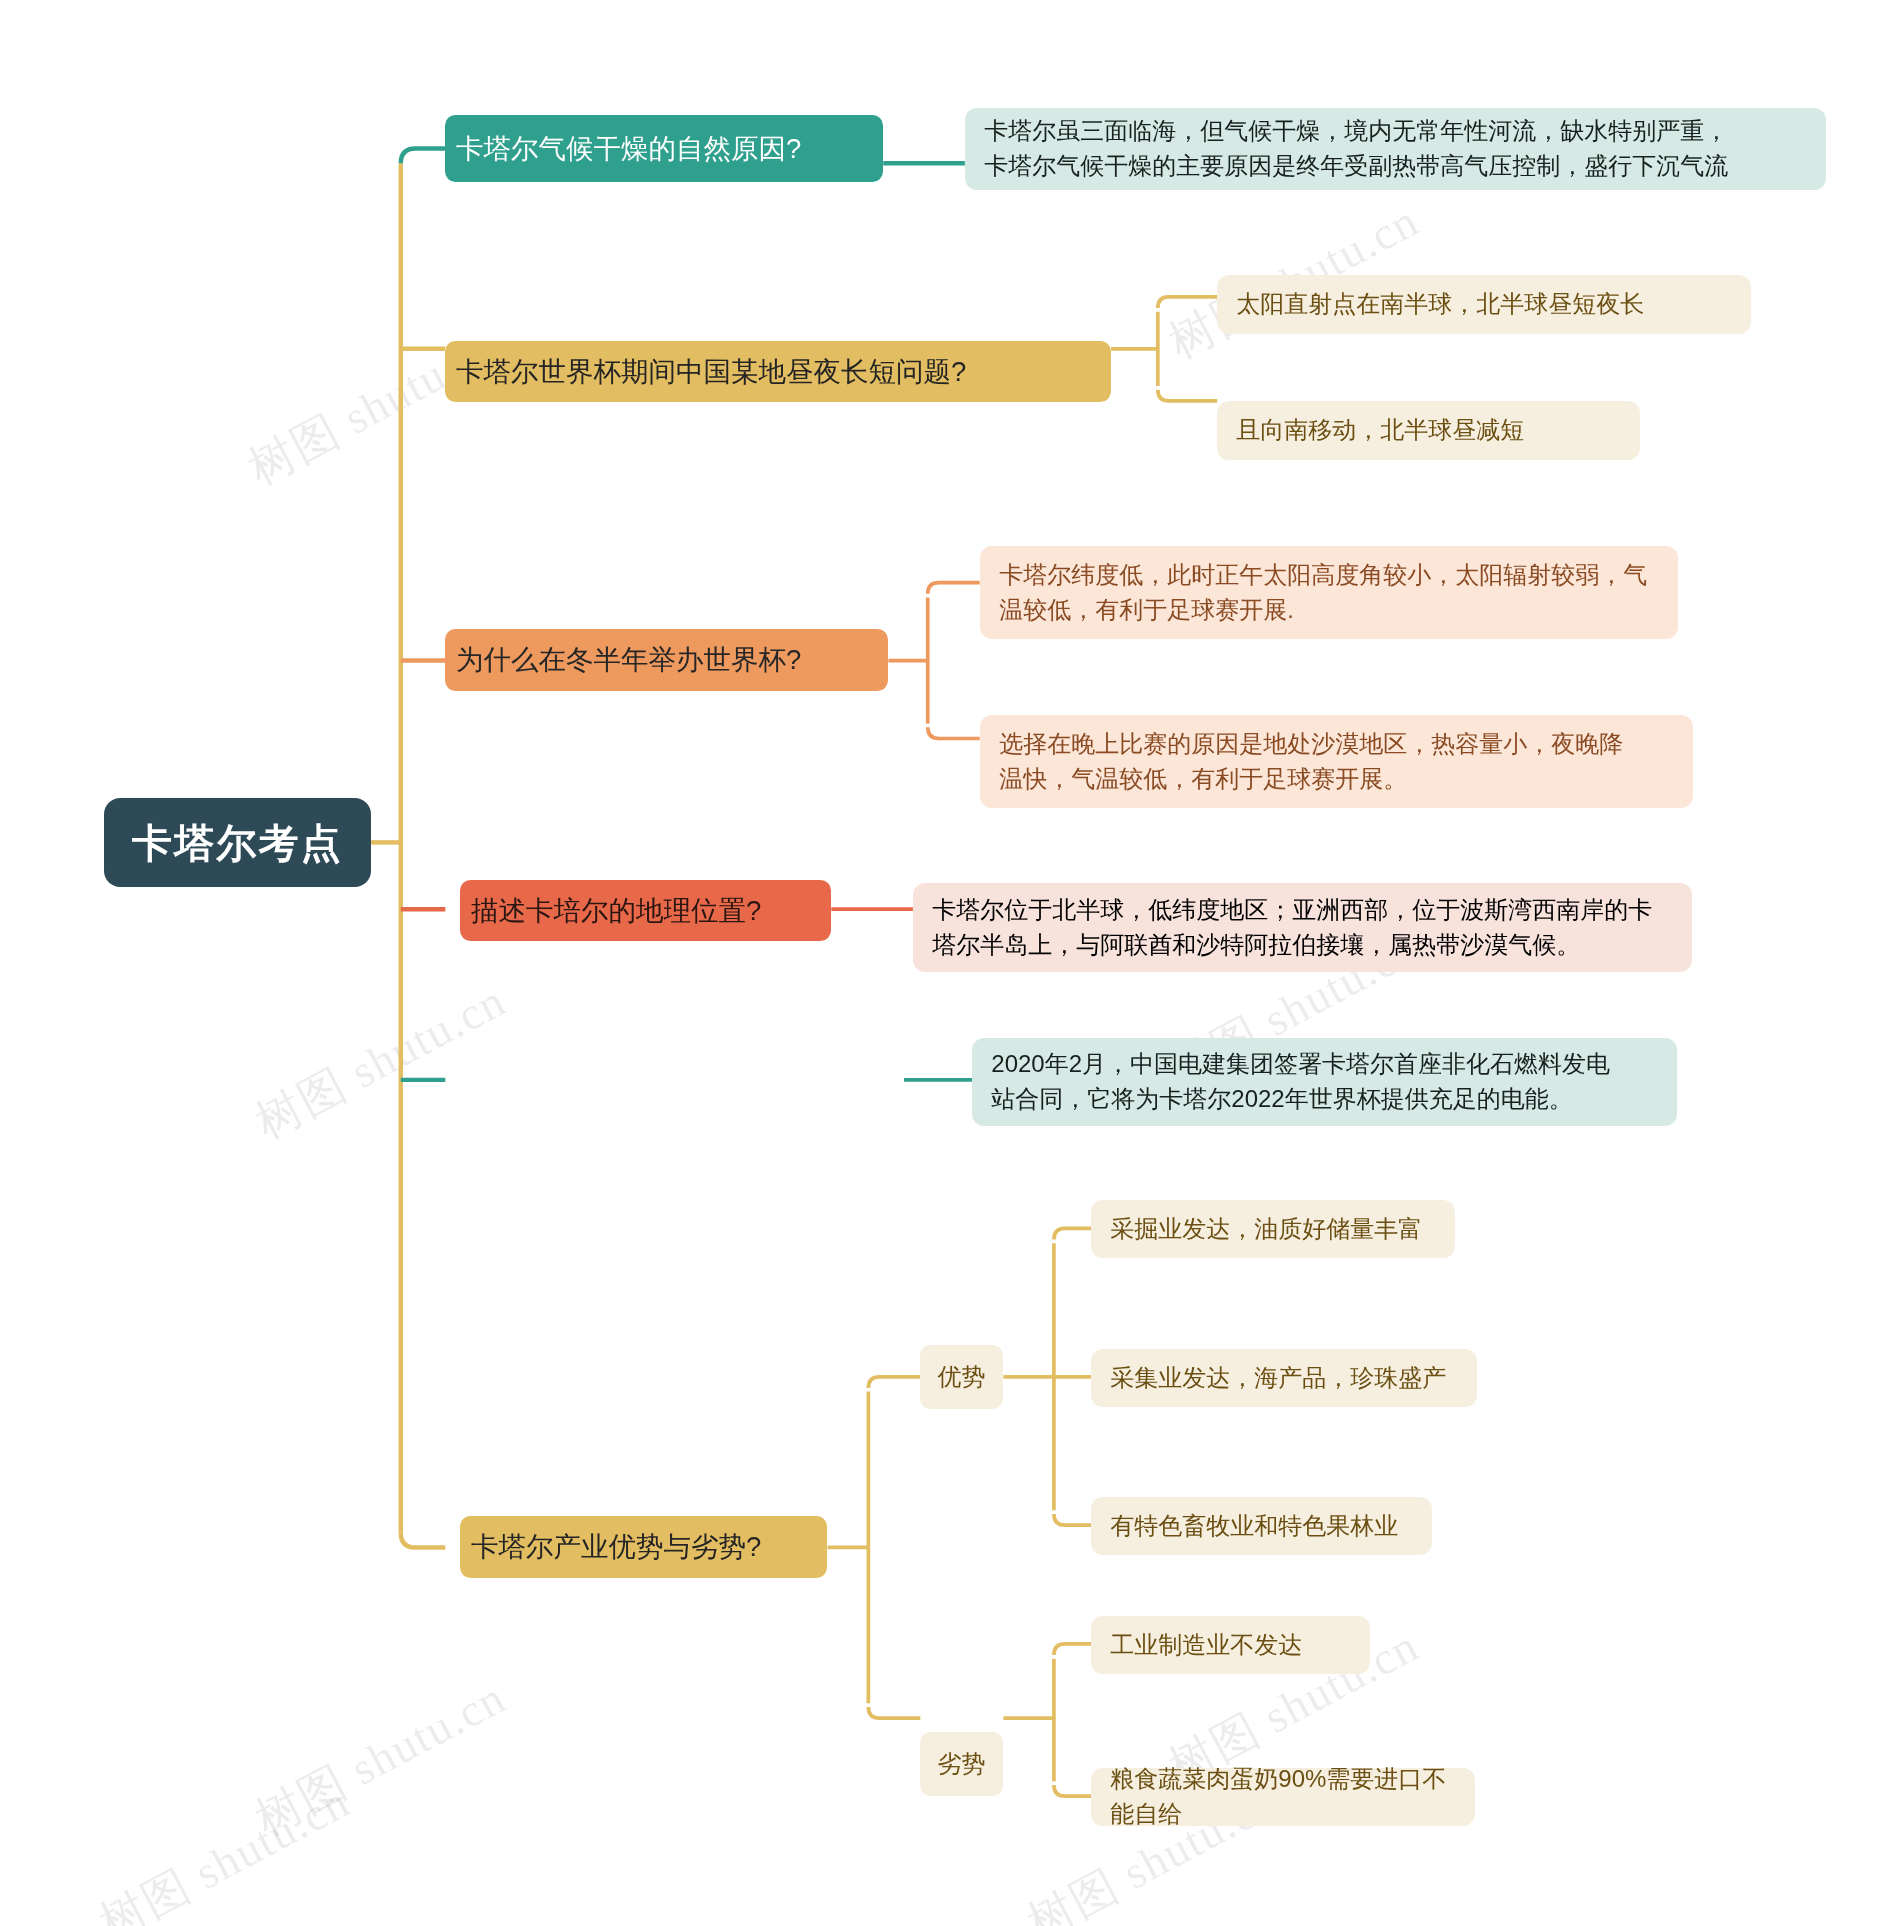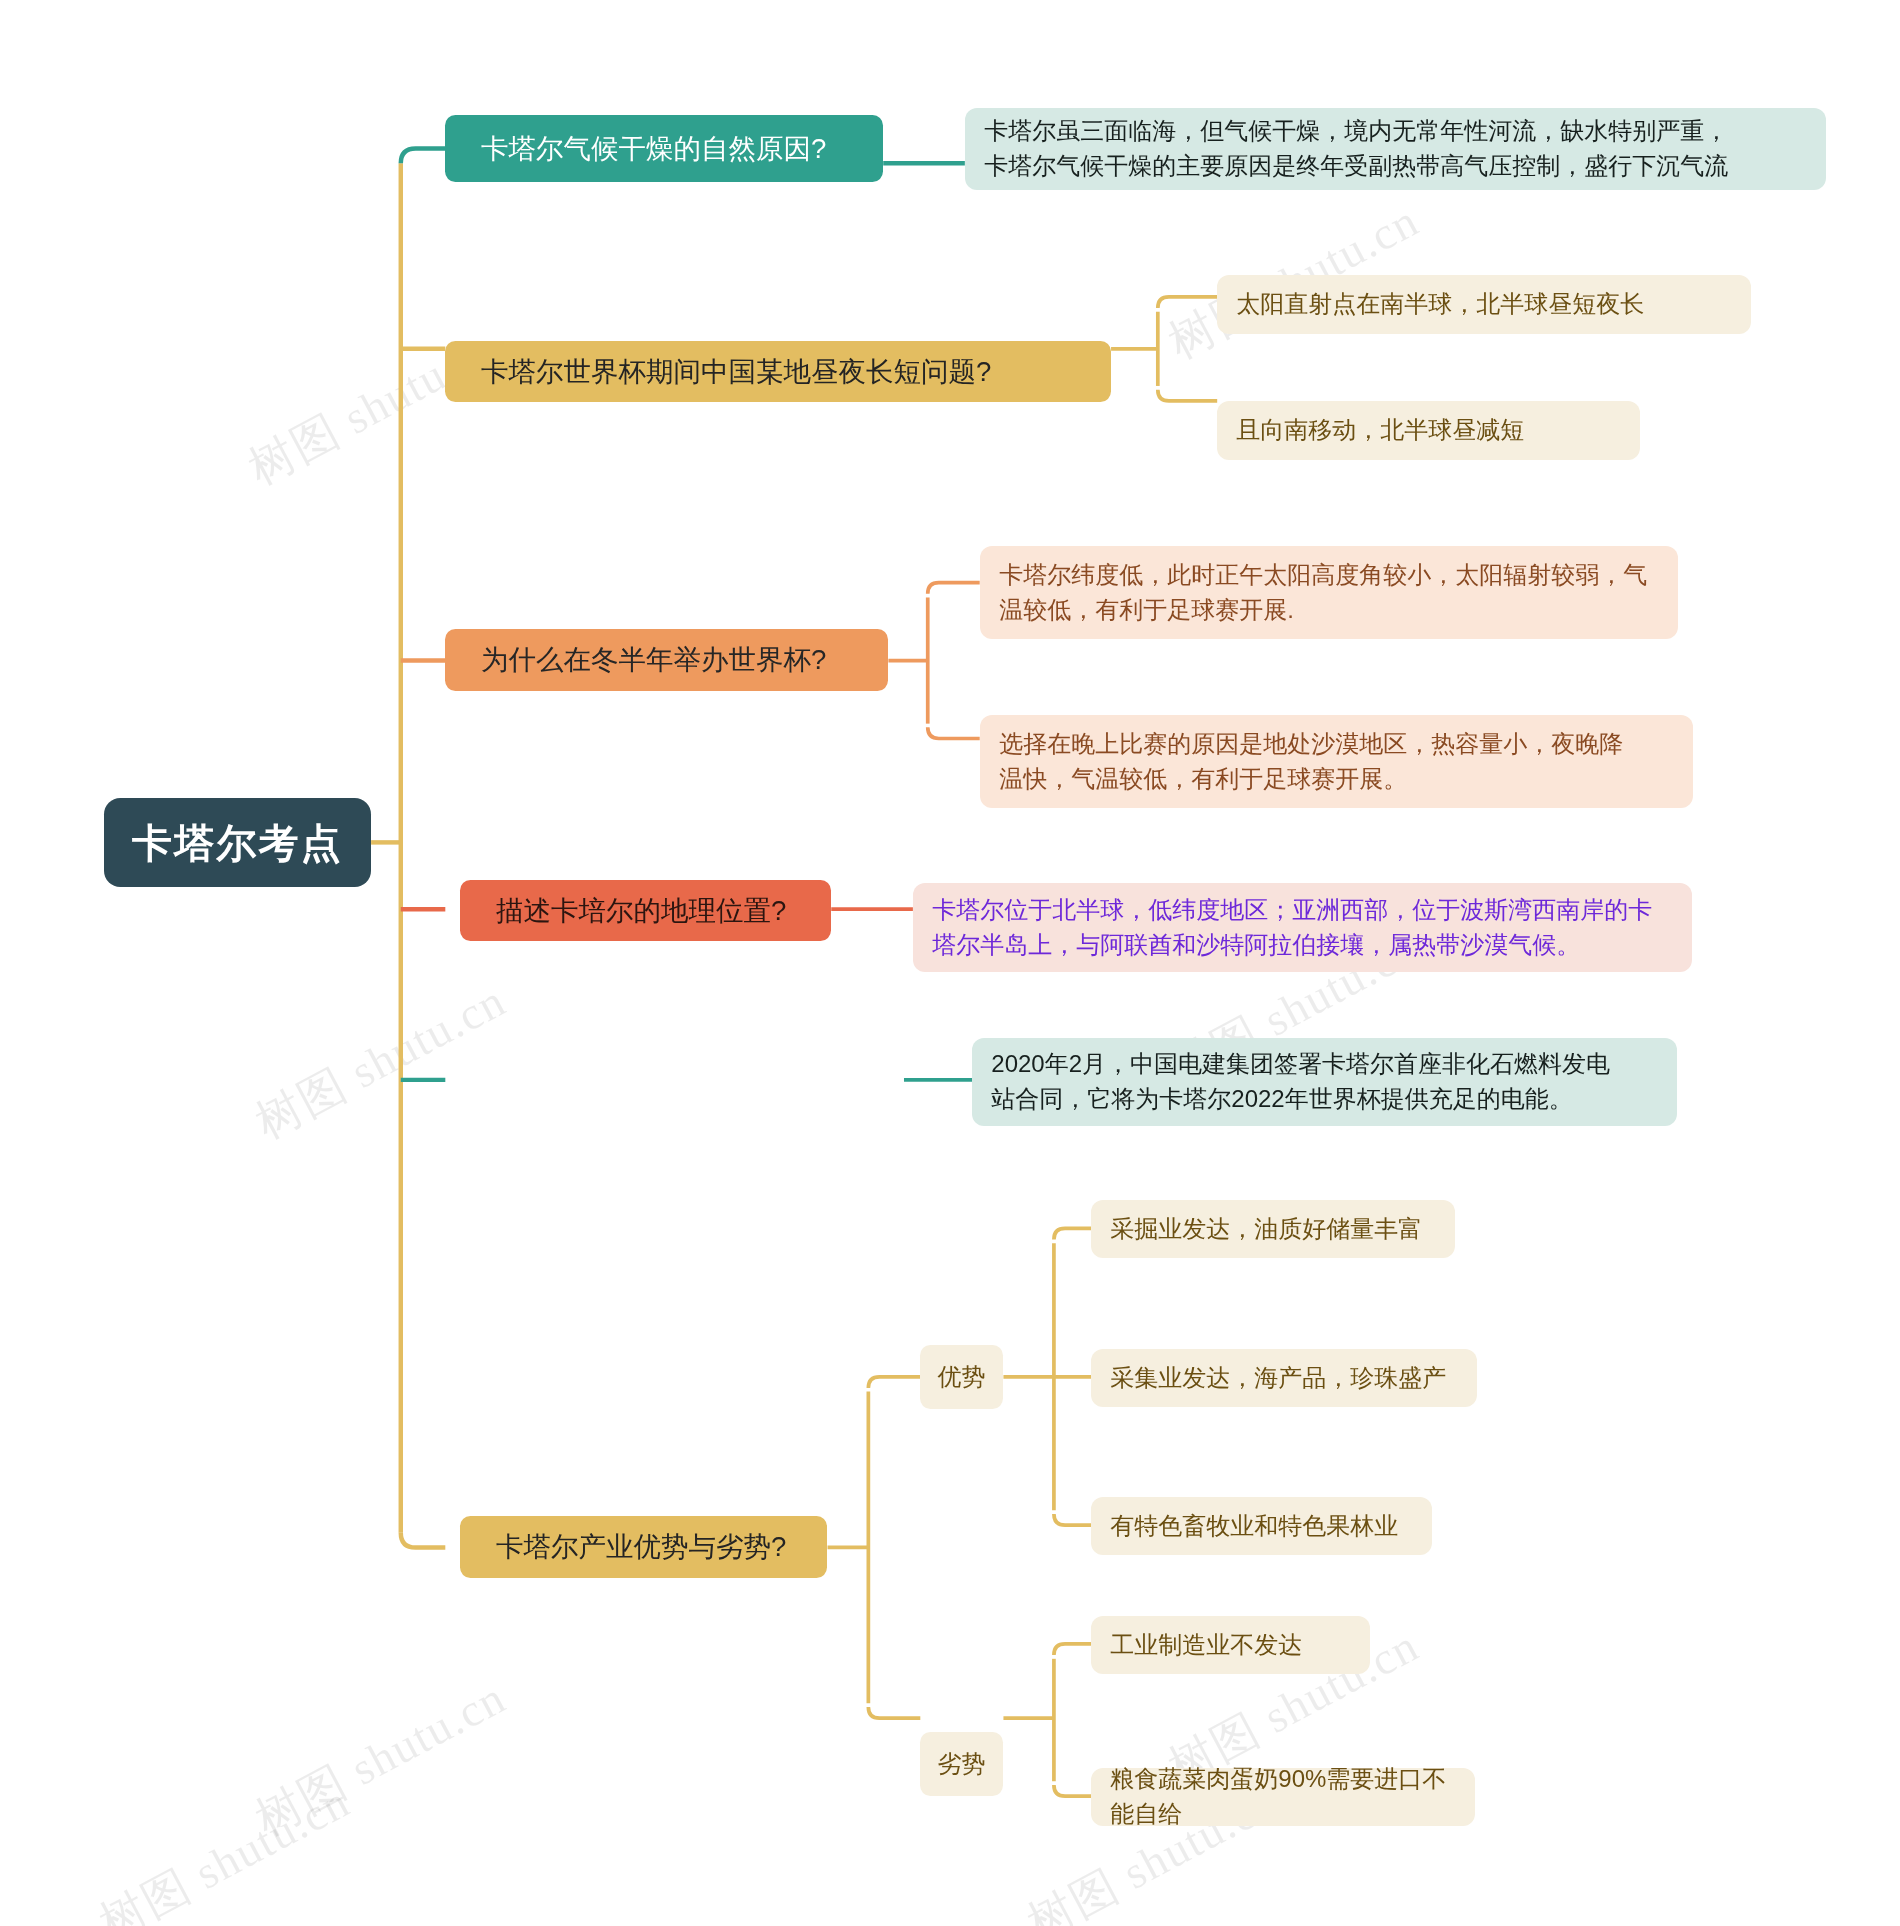--- a/index.html
+++ b/index.html
@@ -44,38 +44,38 @@
     color:#ffffff;
     font-size:40px;
     font-weight:700;
     border-radius:16.3px;
     justify-content:center;
     letter-spacing:2.2px;
   }
   .branch{
     font-size:27.5px;
     font-weight:400;
-    padding:0 36px;
+    padding:0 11px;
     border-radius:10.4px;
   }
   .b-teal{background:#2fa08e;color:#ffffff;}
   .b-gold{background:#e3bd61;color:#242424;}
   .b-orange{background:#ee9a5e;color:#262626;}
   .b-red{background:#e8694a;color:#2b1510;}
 
   .leaf{
     font-size:24px;
     padding:13.4px 19.3px;
     border-radius:12px;
     align-items:center;
   }
   .l-teal{background:#d6e9e4;color:#17201e;}
   .l-gold{background:#f6efdf;color:#6b4f12;}
   .l-orange{background:#fbe6d8;color:#8a4a22;}
-  .l-red{background:#f8e2dc;color:#6d28d9;}
+  .l-red{background:#f8e2dc;color:#000000;}
 
   .sub{
     font-size:24px;
     background:#f6efdf;
     color:#6b4f12;
     border-radius:10.4px;
     justify-content:center;
     padding:0 13.4px;
   }
 </style>

